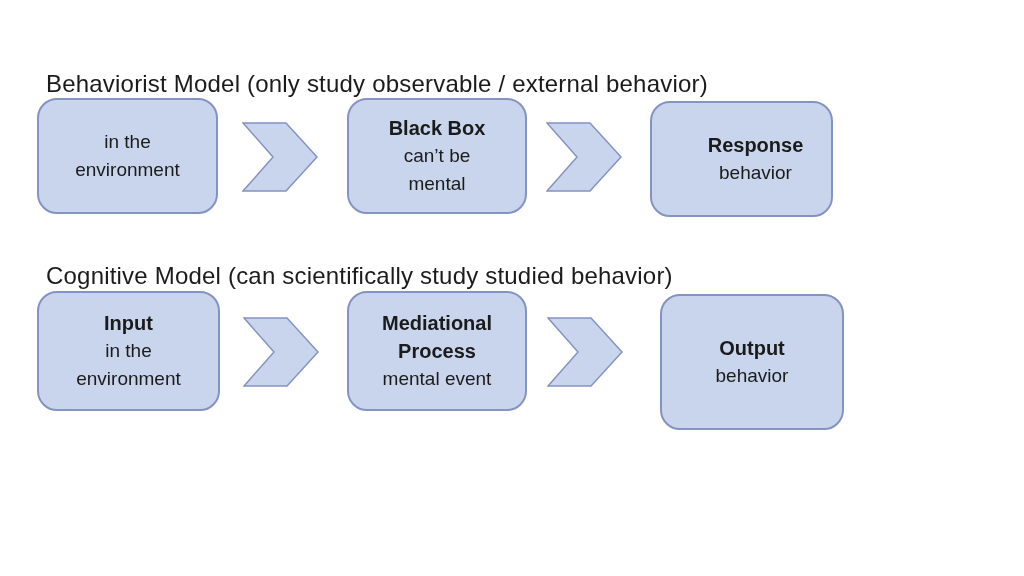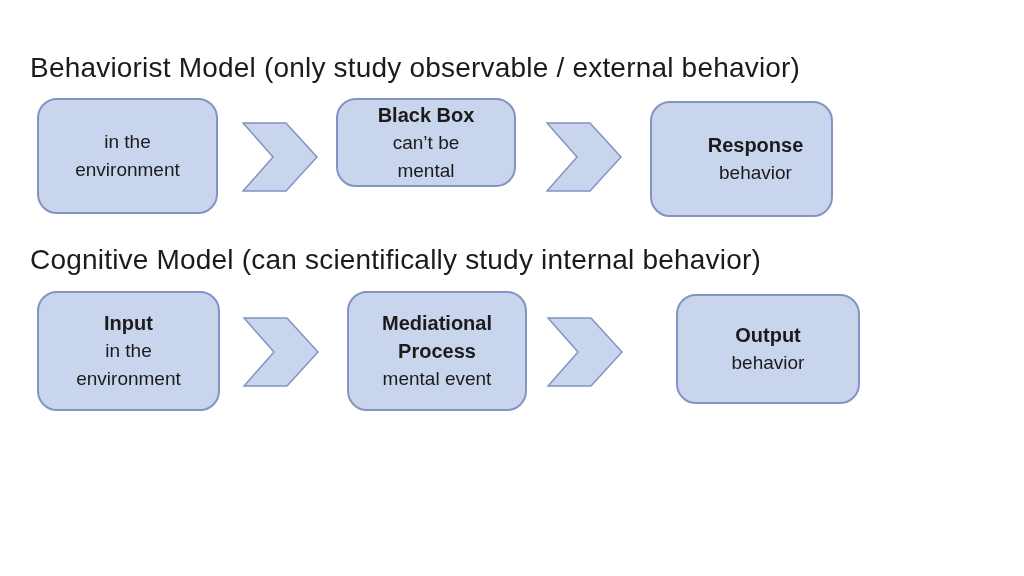--- a/index.html
+++ b/index.html
@@ -16,22 +16,22 @@
   }
   .canvas {
     position: relative;
     width: 1024px;
     height: 576px;
     background: var(--bg);
     overflow: hidden;
   }
   .section-title {
     position: absolute;
-    margin: 0;
-    font-size: 28px;
+    margin: 16px;
+    font-size: 24px;
     font-weight: 400;
     line-height: 30px;
     color: var(--text);
     white-space: nowrap;
     letter-spacing: 0.2px;
   }
   .box {
     position: absolute;
     background: var(--box-fill);
     border: 2px solid var(--box-border);
@@ -74,36 +74,36 @@
 
   <div class="box" style="left:37px; top:98px; width:181px; height:116px;">
     <div class="box-sub">in the
 environment</div>
   </div>
 
   <svg class="chevron" style="left:242px; top:122px;" width="77" height="70" viewBox="0 0 77 70">
     <polygon points="1,1 44,1 75,35 44,69 1,69 31,35"></polygon>
   </svg>
 
-  <div class="box" style="left:336px; top:98px; width:180px; height:89px;">
+  <div class="box" style="left:347px; top:98px; width:180px; height:116px;">
     <div class="box-title">Black Box</div>
     <div class="box-sub">can’t be
 mental</div>
   </div>
 
   <svg class="chevron" style="left:546px; top:122px;" width="77" height="70" viewBox="0 0 77 70">
     <polygon points="1,1 44,1 75,35 44,69 1,69 31,35"></polygon>
   </svg>
 
   <div class="box" style="left:650px; top:101px; width:183px; height:116px;padding-left:36px;">
     <div class="box-title">Response</div>
     <div class="box-sub">behavior</div>
   </div>
 
-  <h2 class="section-title" style="left:30px; top:245px;">Cognitive Model (can scientifically study internal behavior)</h2>
+  <h2 class="section-title" style="left:30px; top:245px;">Cognitive Model (can scientifically study studied behavior)</h2>
 
   <div class="box" style="left:37px; top:291px; width:183px; height:120px;text-align:center;">
     <div class="box-title">Input</div>
     <div class="box-sub">in the
 environment</div>
   </div>
 
   <svg class="chevron" style="left:243px; top:317px;" width="77" height="70" viewBox="0 0 77 70">
     <polygon points="1,1 44,1 75,35 44,69 1,69 31,35"></polygon>
   </svg>
@@ -111,18 +111,18 @@
   <div class="box" style="left:347px; top:291px; width:180px; height:120px;">
     <div class="box-title">Mediational
 Process</div>
     <div class="box-sub">mental event</div>
   </div>
 
   <svg class="chevron" style="left:547px; top:317px;" width="77" height="70" viewBox="0 0 77 70">
     <polygon points="1,1 44,1 75,35 44,69 1,69 31,35"></polygon>
   </svg>
 
-  <div class="box" style="left:676px; top:294px; width:184px; height:110px;">
+  <div class="box" style="left:660px; top:294px; width:184px; height:136px;">
     <div class="box-title">Output</div>
     <div class="box-sub">behavior</div>
   </div>
 
 </div>
 
 </body></html>

